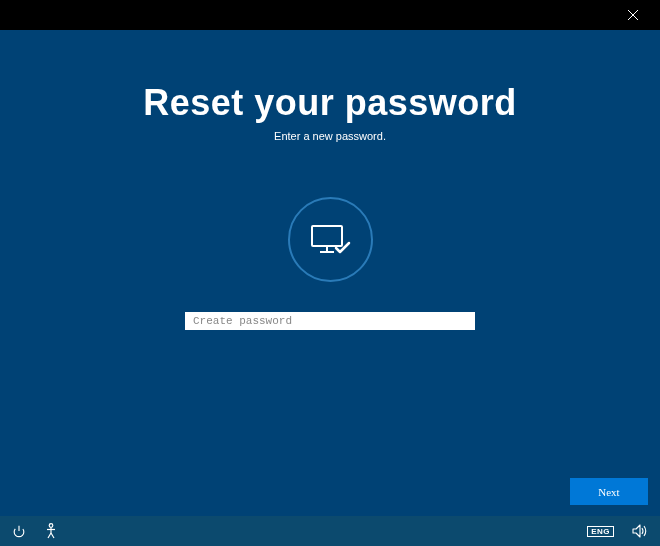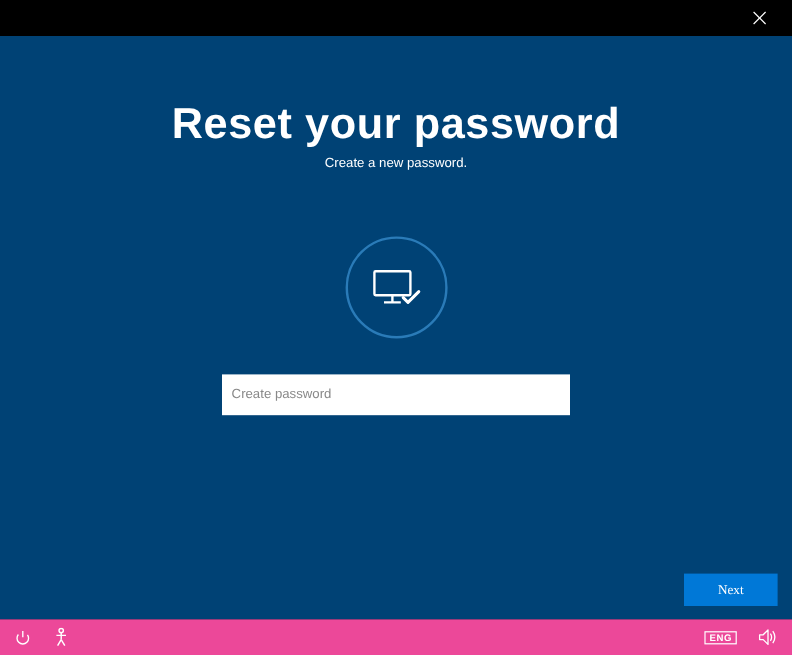--- a/index.html
+++ b/index.html
@@ -58,26 +58,26 @@
       height: 85px;
       border: 2px solid #2a7bb8;
       border-radius: 50%;
       display: flex;
       align-items: center;
       justify-content: center;
     }
     .password-input {
       margin-top: 30px;
       width: 290px;
-      height: 34px;
+      height: 18px;
       background: #fff;
       border: none;
       padding: 0 8px;
       font-size: 11px;
-      font-family: Liberation Sans, sans-serif;
+      font-family: Liberation Mono, monospace;
       outline: none;
       color: #333;
     }
     .password-input::placeholder {
       color: #888;
     }
     .next-btn {
       position: absolute;
       right: 12px;
       bottom: 11px;
@@ -88,21 +88,21 @@
       border: none;
       font-size: 11px;
       font-family: Liberation Serif, serif;
       cursor: pointer;
       display: flex;
       align-items: center;
       justify-content: center;
     }
     .bottom-bar {
       height: 30px;
-      background: #ec4899;
+      background: #0c4a6e;
       display: flex;
       align-items: center;
       padding: 0 12px;
       justify-content: space-between;
     }
     .bottom-left {
       display: flex;
       align-items: center;
       gap: 18px;
     }
@@ -135,21 +135,21 @@
   <div class="close-btn">
     <svg width="12" height="12" viewBox="0 0 12 12">
       <line x1="1" y1="1" x2="11" y2="11" stroke="#fff" stroke-width="1"></line>
       <line x1="11" y1="1" x2="1" y2="11" stroke="#fff" stroke-width="1"></line>
     </svg>
   </div>
 </div>
 
 <div class="main-area">
   <div class="title">Reset your password</div>
-  <div class="subtitle">Create a new password.</div>
+  <div class="subtitle">Enter a new password.</div>
 
   <div class="monitor-circle">
     <svg width="44" height="40" viewBox="0 0 44 40">
       <rect x="4" y="6" width="30" height="20" rx="1" fill="none" stroke="#fff" stroke-width="2"></rect>
       <line x1="19" y1="26" x2="19" y2="32" stroke="#fff" stroke-width="2"></line>
       <line x1="12" y1="32" x2="26" y2="32" stroke="#fff" stroke-width="2"></line>
       <polyline points="28,28 32,32 41,23" fill="none" stroke="#fff" stroke-width="2.5" stroke-linecap="round" stroke-linejoin="round"></polyline>
     </svg>
   </div>
 

